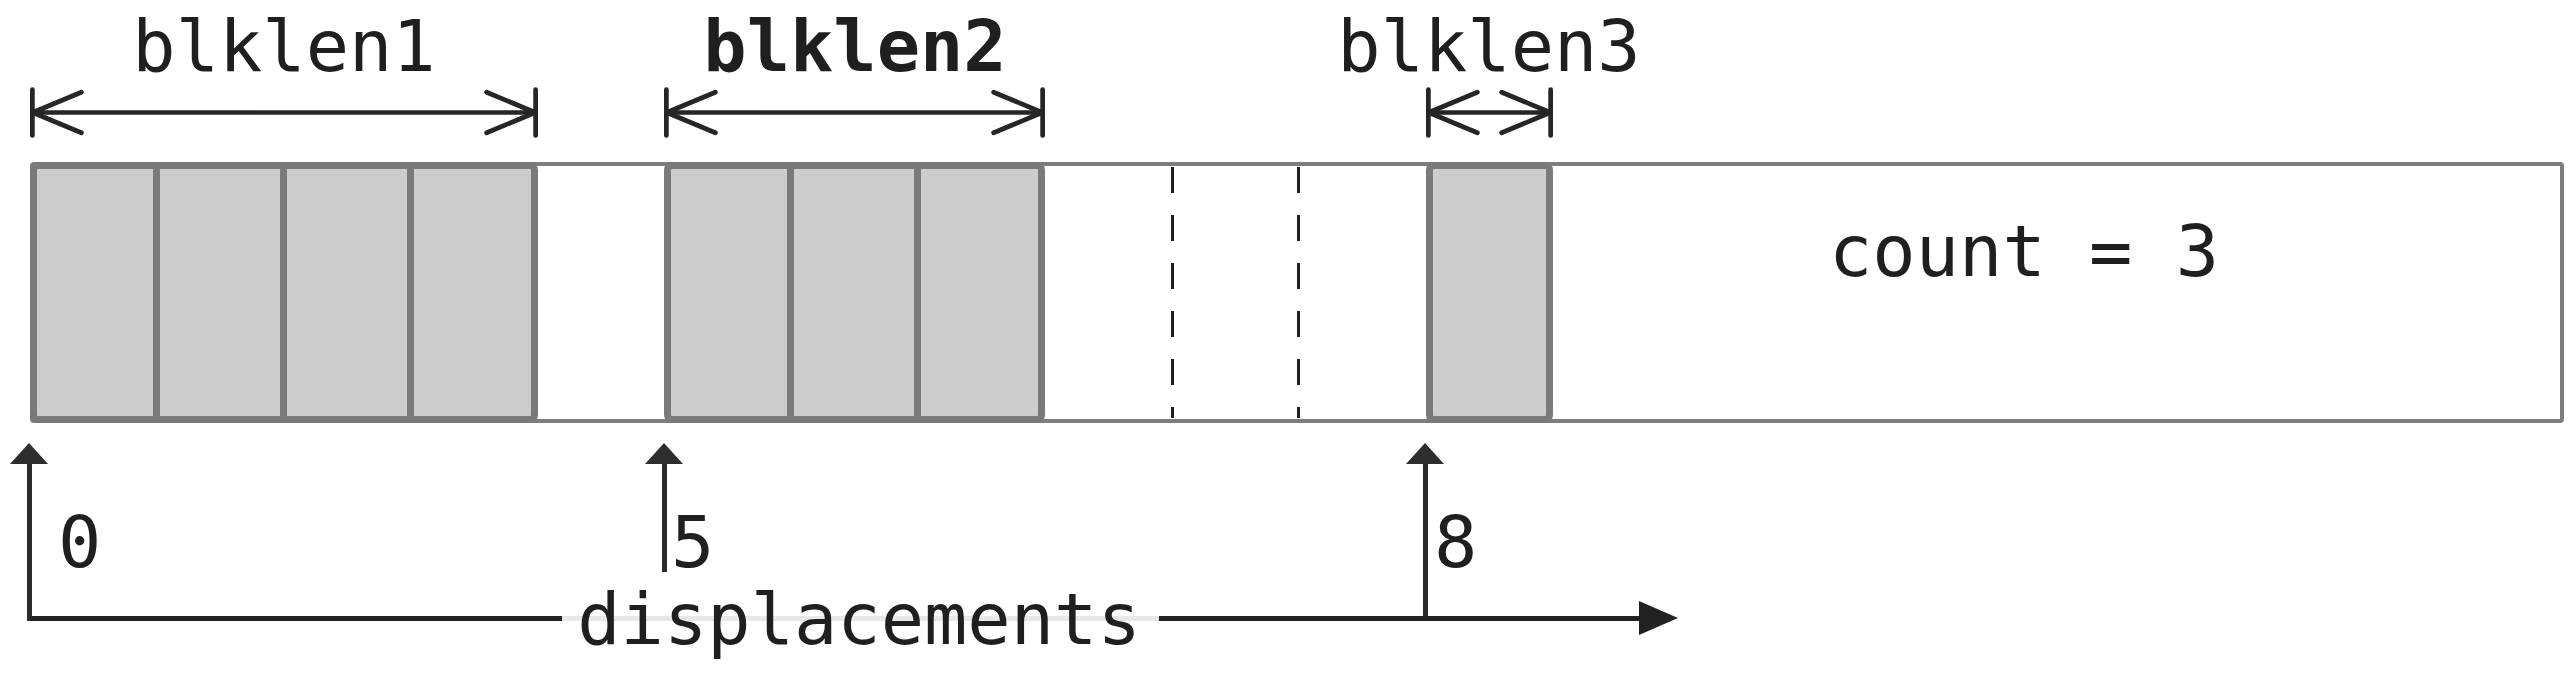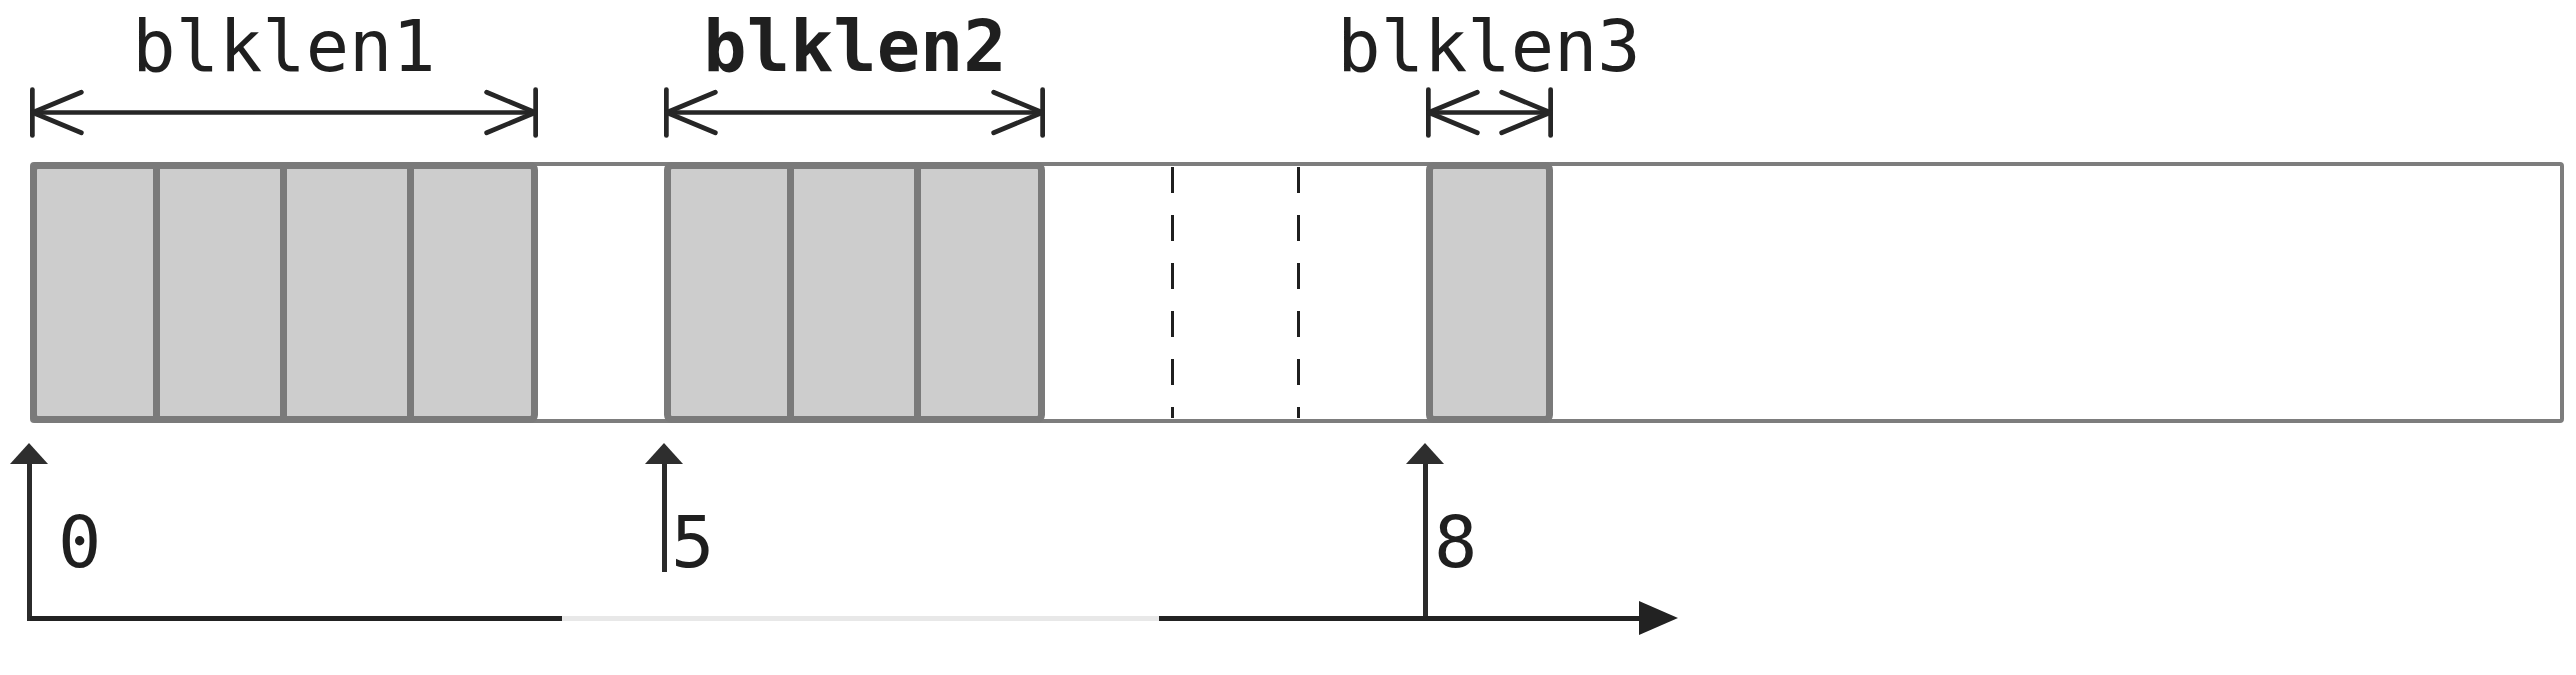--- a/index.html
+++ b/index.html
@@ -113,15 +113,17 @@
       <div class="abs mono-label digit-label" style="left: 671px;">5</div>
       <div class="abs uphead" style="left: 1406px;"></div>
       <div class="abs upline" style="left: 1423px; top: 464px; height: 157px;"></div>
       <div class="abs mono-label digit-label" style="left: 1434px;">8</div>
     </div>
 
   <div class="abs axis-seg" style="left:30px;width:533px;"></div>
   <div class="abs axis-faint"></div>
   <div class="abs axis-seg" style="left:1159px;width:480px;"></div>
   <div class="abs axis-head"></div>
+  <div class="abs mono-label disp-label">displacements</div>
 
+  <div class="abs mono-label count-label">count = 3</div>
 </div>
 
 
 </body></html>

